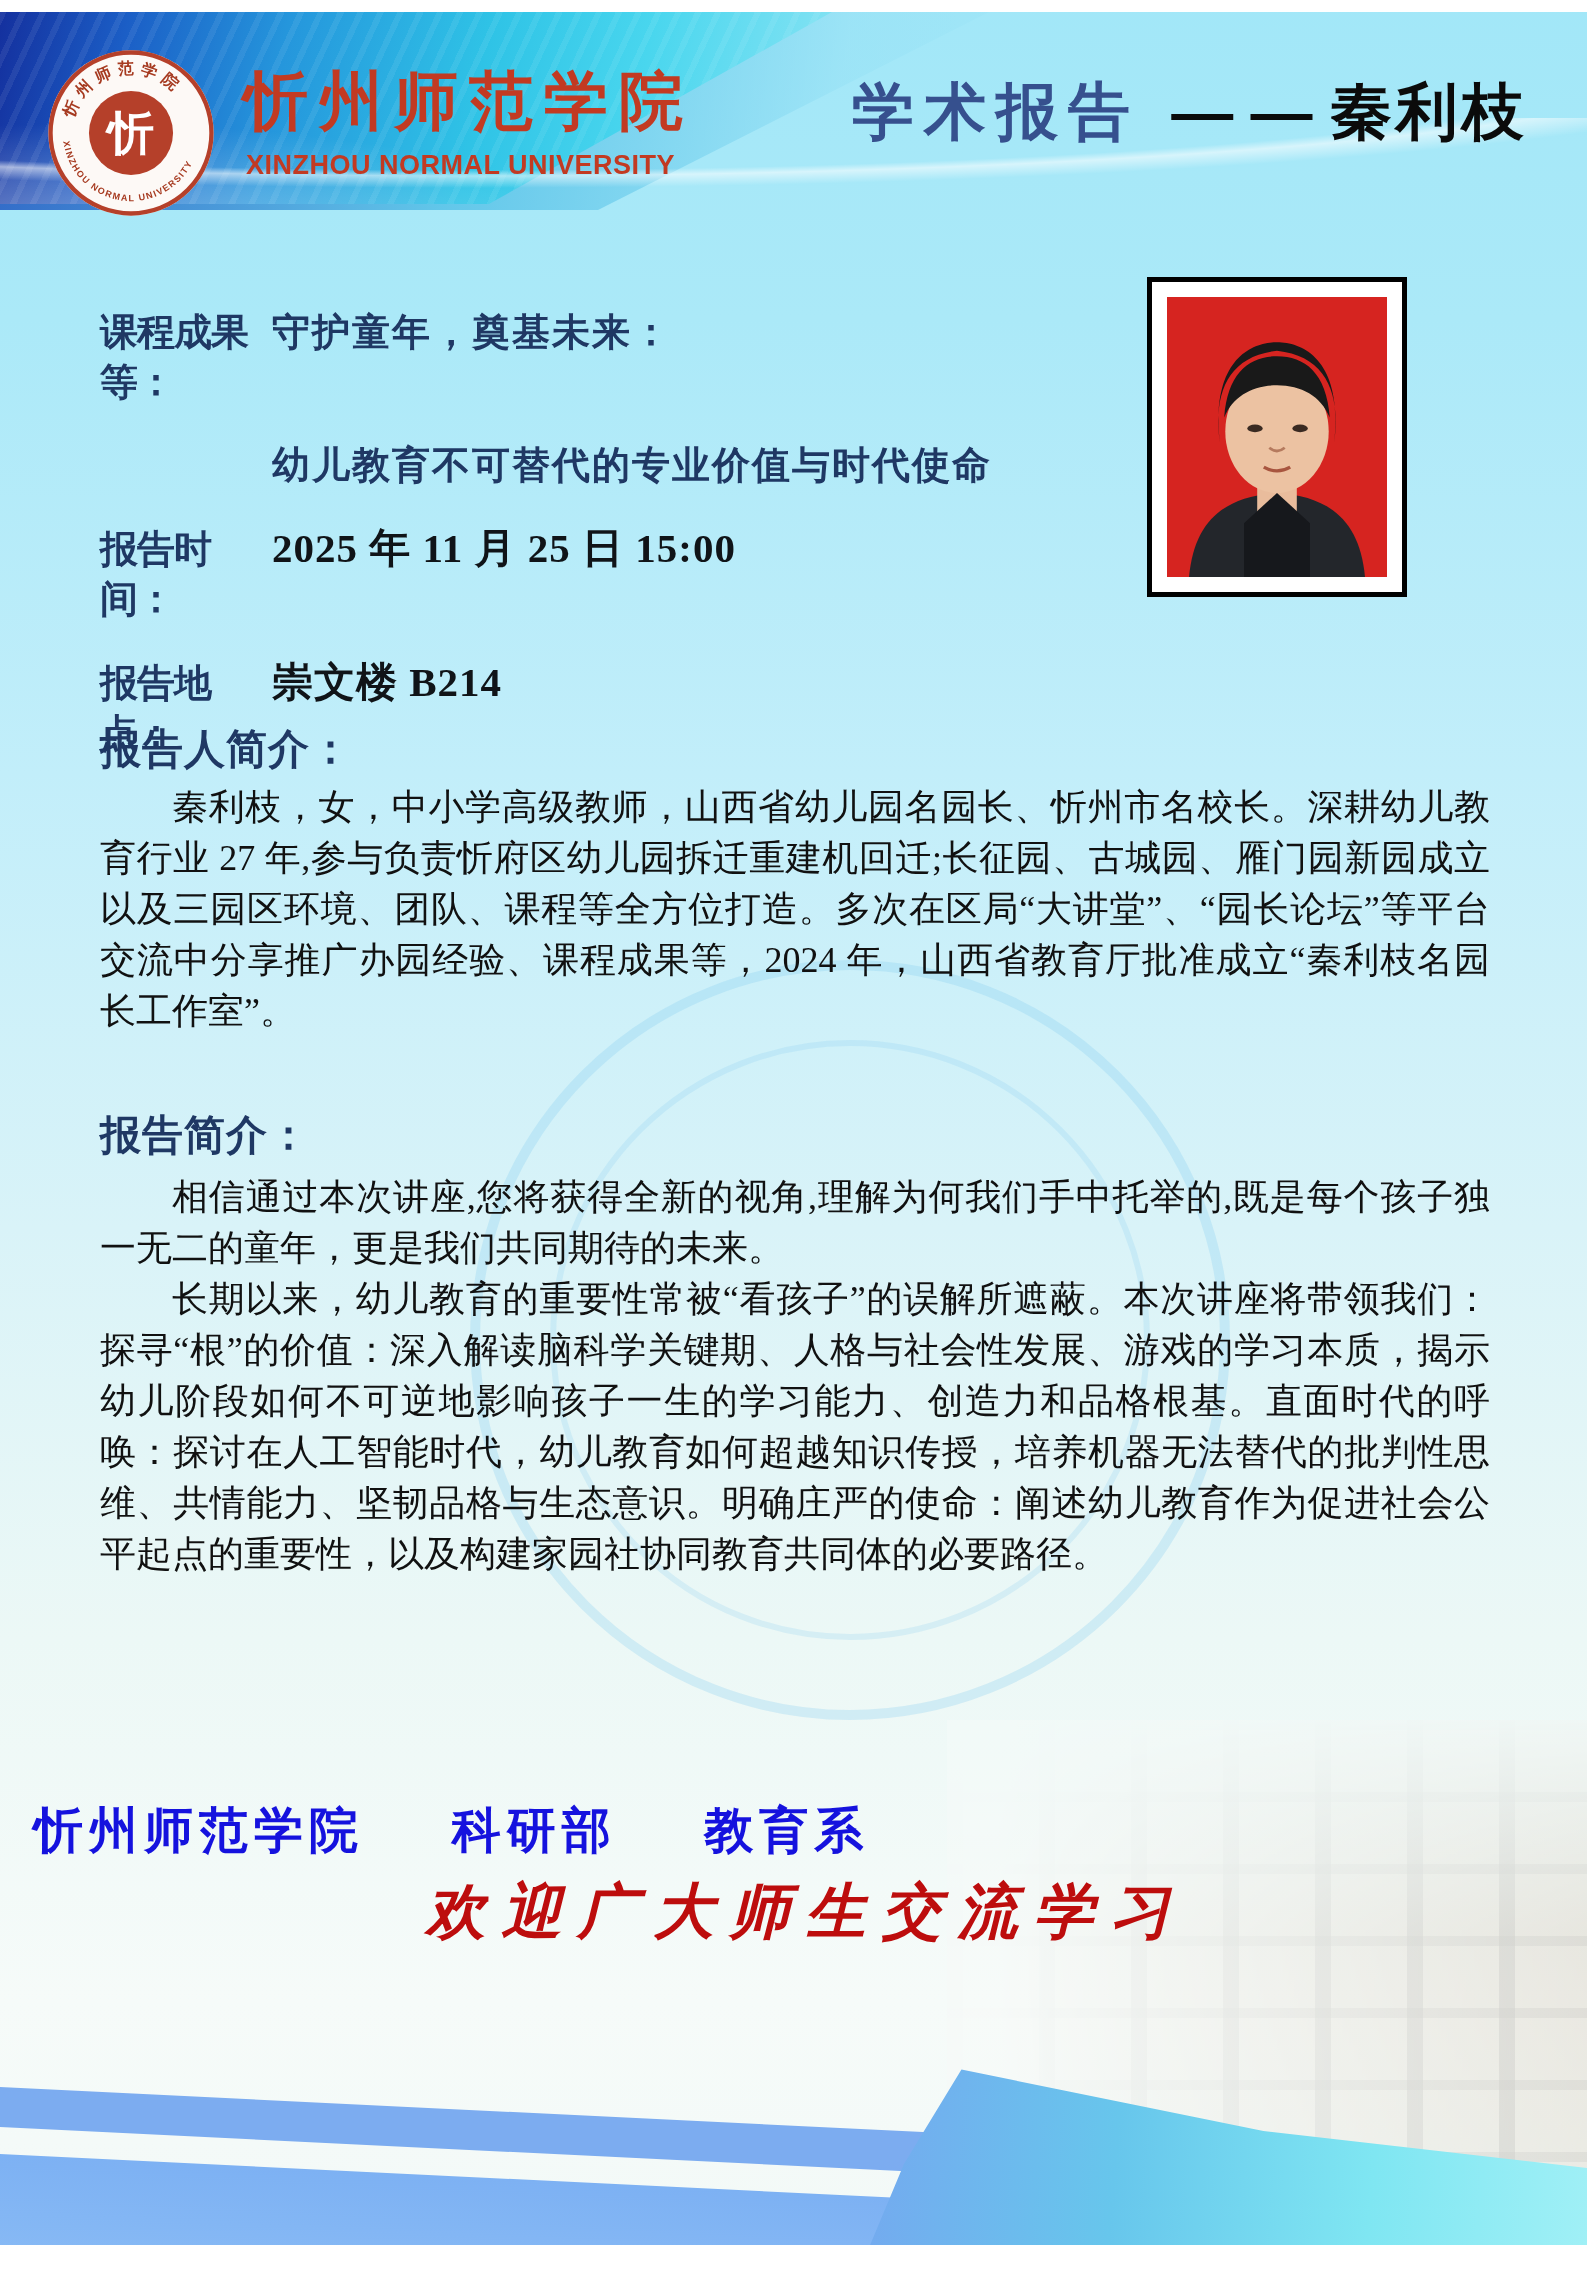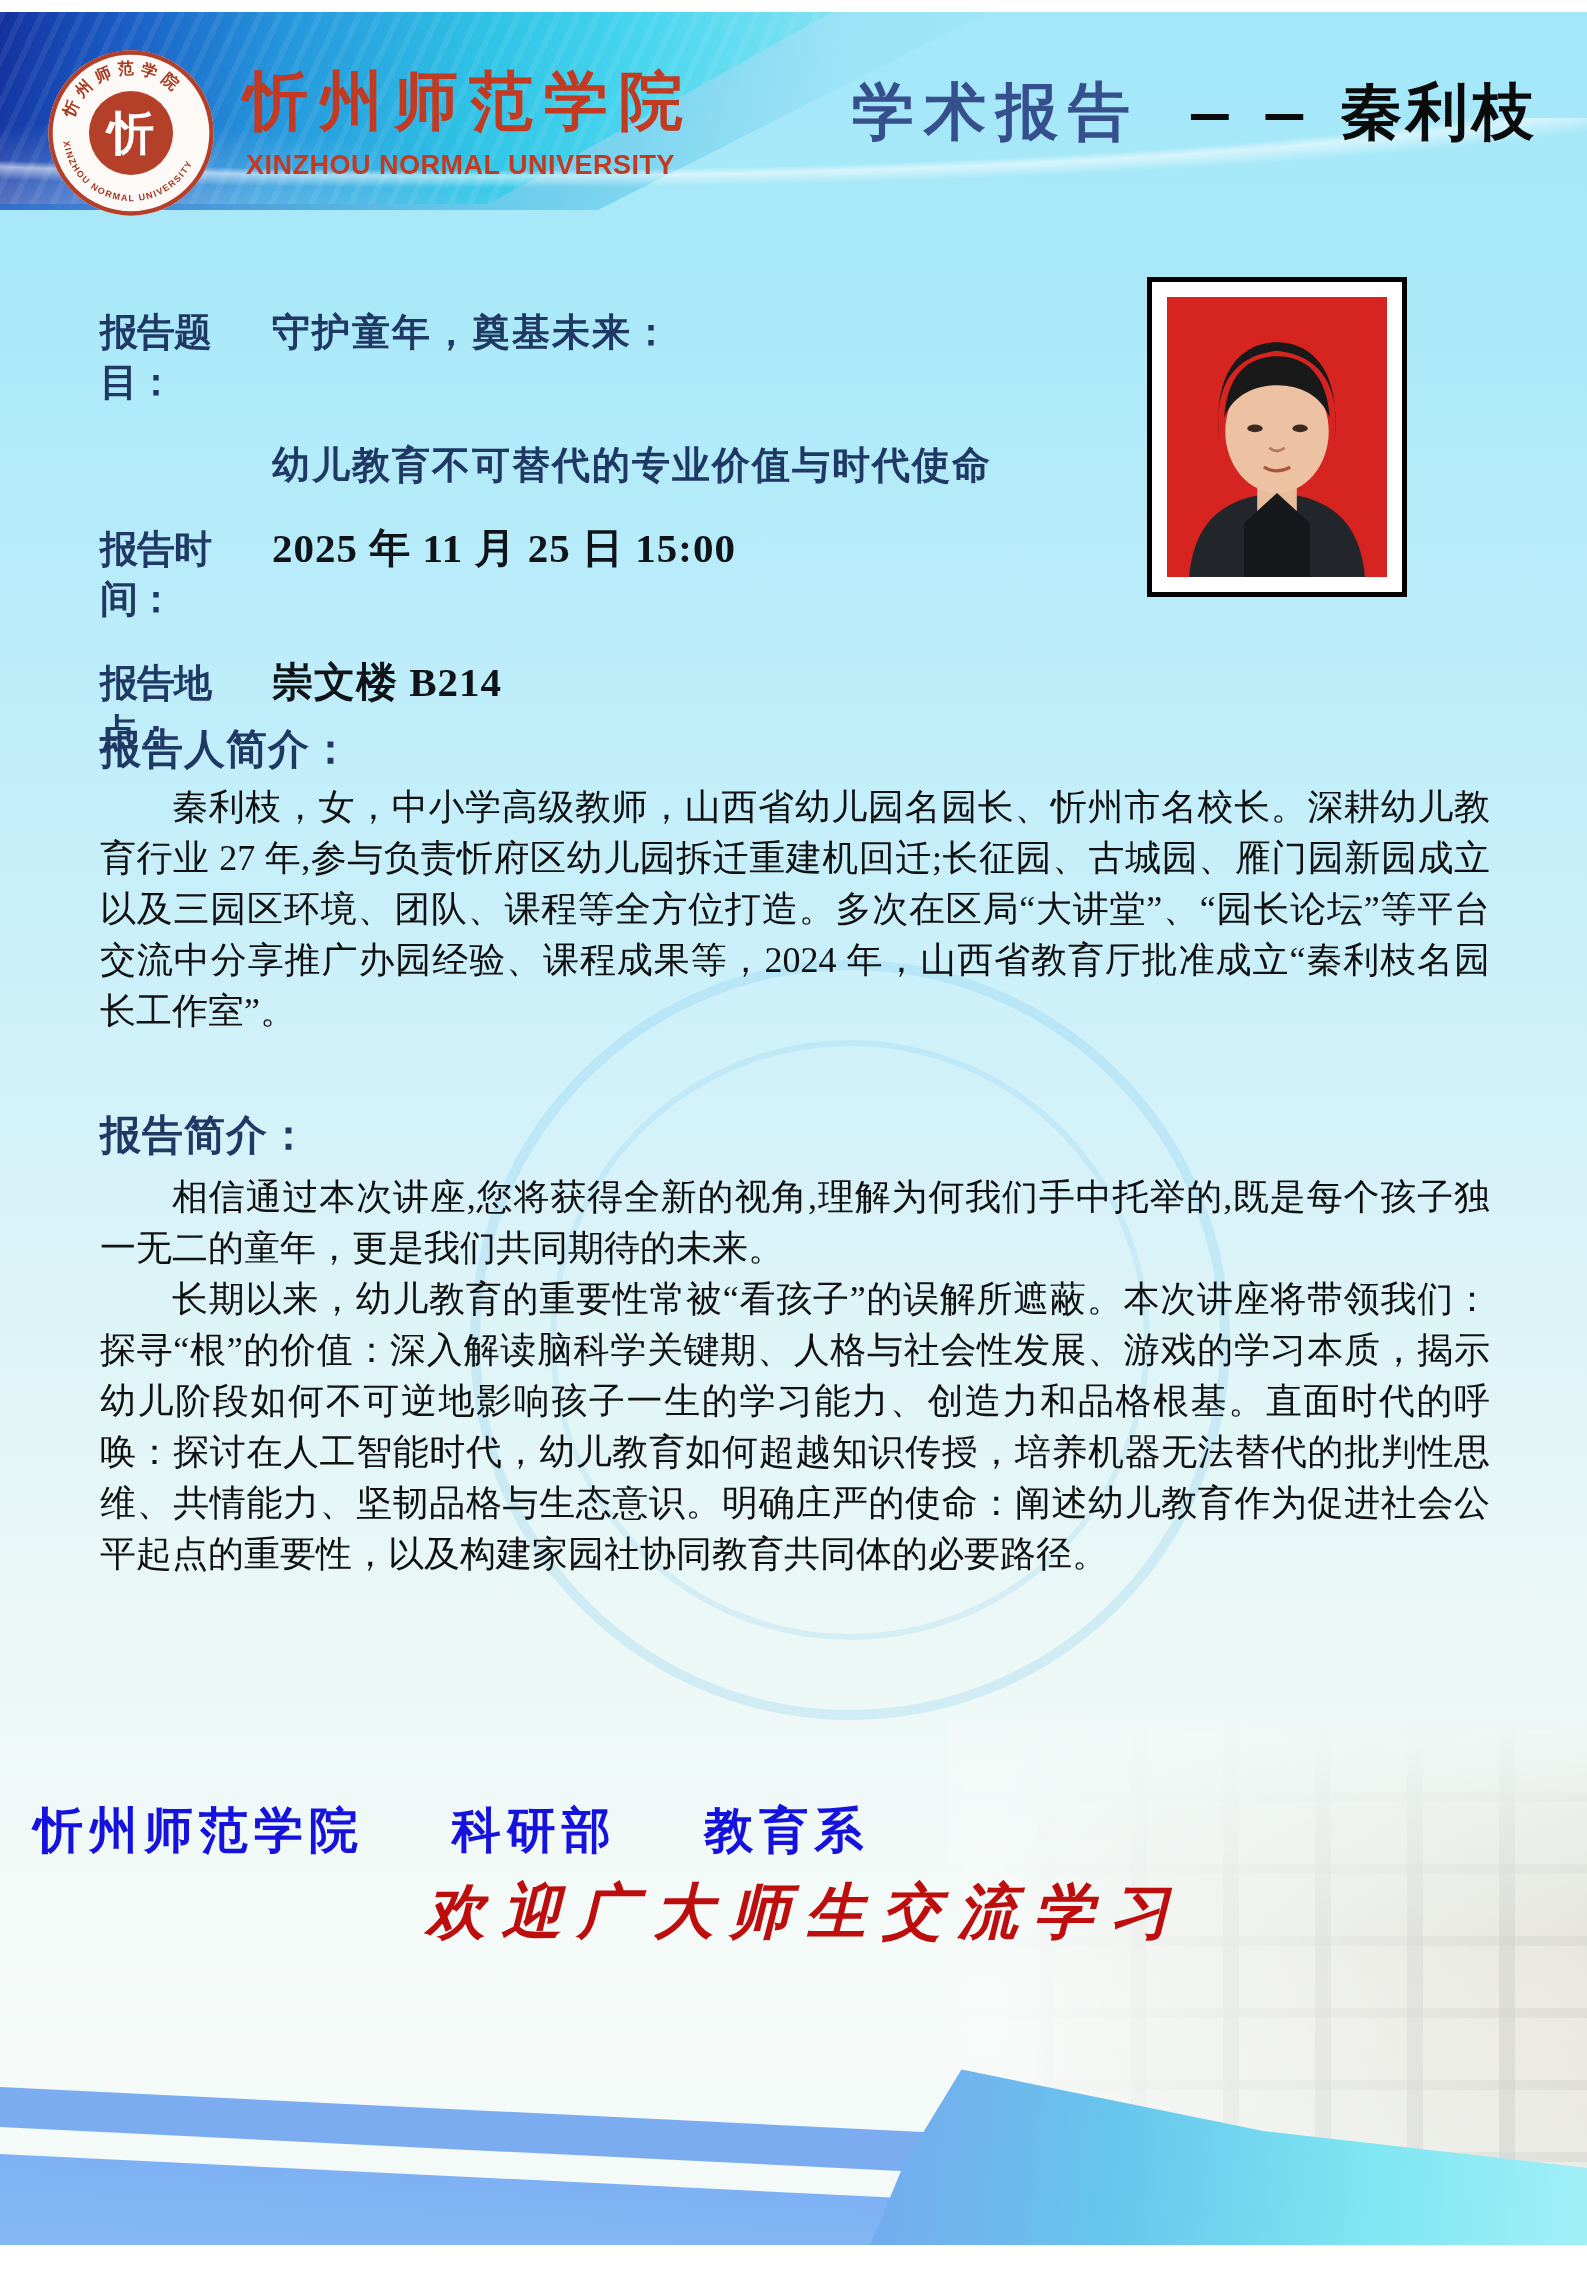--- a/index.html
+++ b/index.html
@@ -18,21 +18,21 @@
       linear-gradient(100deg,#14309e 0%,#1b5ec6 12%,#2596dc 27%,#2fc3e6 46%,#49d6ee 61%,#82e2f3 78%,rgba(165,233,248,0) 95%);
     clip-path:polygon(0 0,80% 0,47% 100%,0 100%);}
   .banner-wave{position:absolute;top:118px;left:0;width:1587px;height:95px;z-index:2;pointer-events:none;
     background:radial-gradient(130% 210% at 30% -65%,rgba(255,255,255,0) 57%,rgba(255,255,255,.55) 60%,rgba(255,255,255,0) 66%);}
   .logo{position:absolute;top:46px;left:44px;width:174px;height:174px;z-index:4;}
   .univ-cn{position:absolute;top:58px;left:244px;z-index:4;font-family:"Liberation Serif",serif;
     font-weight:bold;font-size:64px;color:#c23a22;letter-spacing:11px;white-space:nowrap;}
   .univ-en{position:absolute;top:150px;left:246px;z-index:4;font-family:"Liberation Sans",sans-serif;
     font-weight:bold;font-size:27px;color:#c23a22;letter-spacing:.5px;white-space:nowrap;}
   .head-title{position:absolute;top:70px;left:852px;z-index:4;white-space:nowrap;
-    font-family:Liberation Mono, monospace;font-weight:bold;font-size:62px;}
+    font-family:Liberation Sans, sans-serif;font-weight:bold;font-size:62px;}
   .head-title .t-main{color:#36508e;letter-spacing:10px;}
   .head-title .t-dash{color:#0b0b0b;margin-left:14px;letter-spacing:0;}
   .head-title .t-name{color:#0b0b0b;letter-spacing:4px;}
   
   .info{position:absolute;top:307px;left:100px;width:1040px;z-index:5;}
   .info-row{display:flex;align-items:baseline;line-height:50px;margin-bottom:33px;}
   .info-label{flex:none;width:172px;font-family:"Liberation Sans",sans-serif;font-weight:bold;
     font-size:38px;color:#1f3864;letter-spacing:-1px;}
   .info-val-hei{font-family:"Liberation Sans",sans-serif;font-weight:bold;font-size:38px;
     color:#1f3864;letter-spacing:2px;}
@@ -120,21 +120,21 @@
   <div class="univ-en">XINZHOU NORMAL UNIVERSITY</div>
 
   <div class="head-title">
     <span class="t-main">学术报告</span>
     <span class="t-dash">— —</span>
     <span class="t-name">秦利枝</span>
   </div>
 
   <div class="info">
     <div class="info-row">
-      <span class="info-label">报告题目：</span>
+      <span class="info-label">课程成果等：</span>
       <span class="info-val-hei">守护童年，奠基未来：</span>
     </div>
     <div class="info-line2">幼儿教育不可替代的专业价值与时代使命</div>
     <div class="info-row">
       <span class="info-label">报告时间：</span>
       <span class="info-val-serif">2025 年 11 月 25 日 15:00</span>
     </div>
     <div class="info-row">
       <span class="info-label">报告地点：</span>
       <span class="info-val-serif">崇文楼 B214</span>

